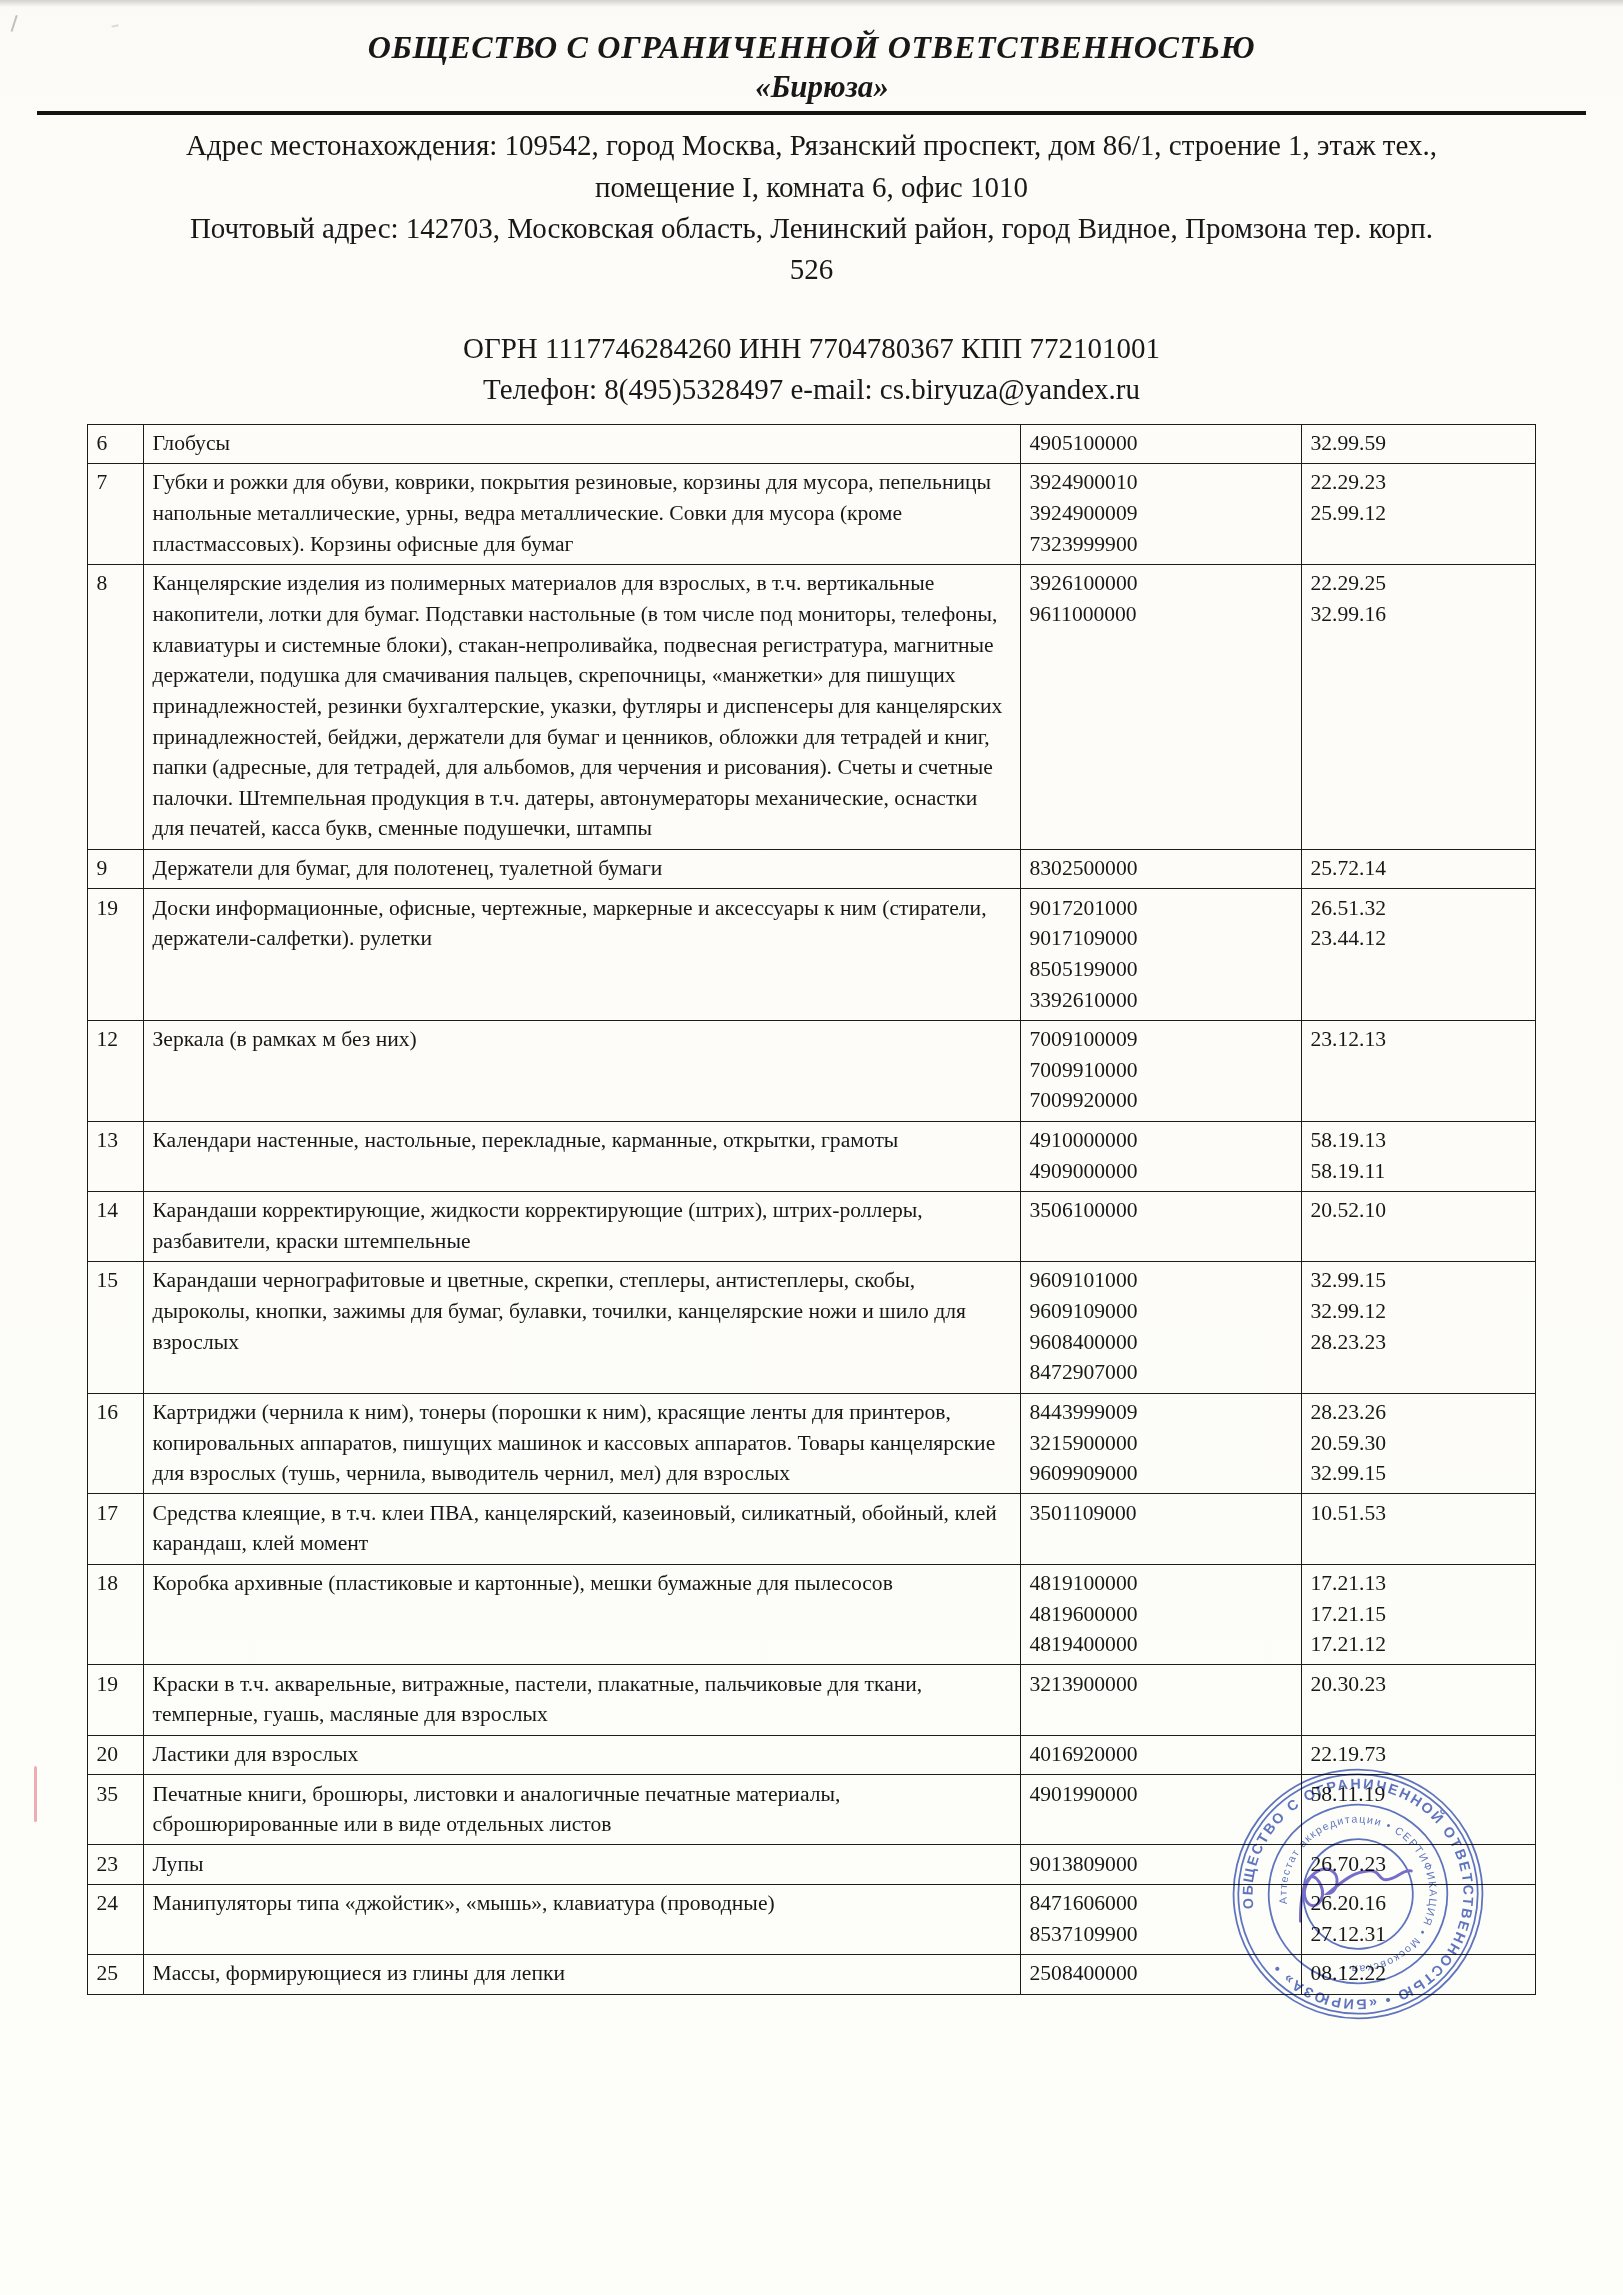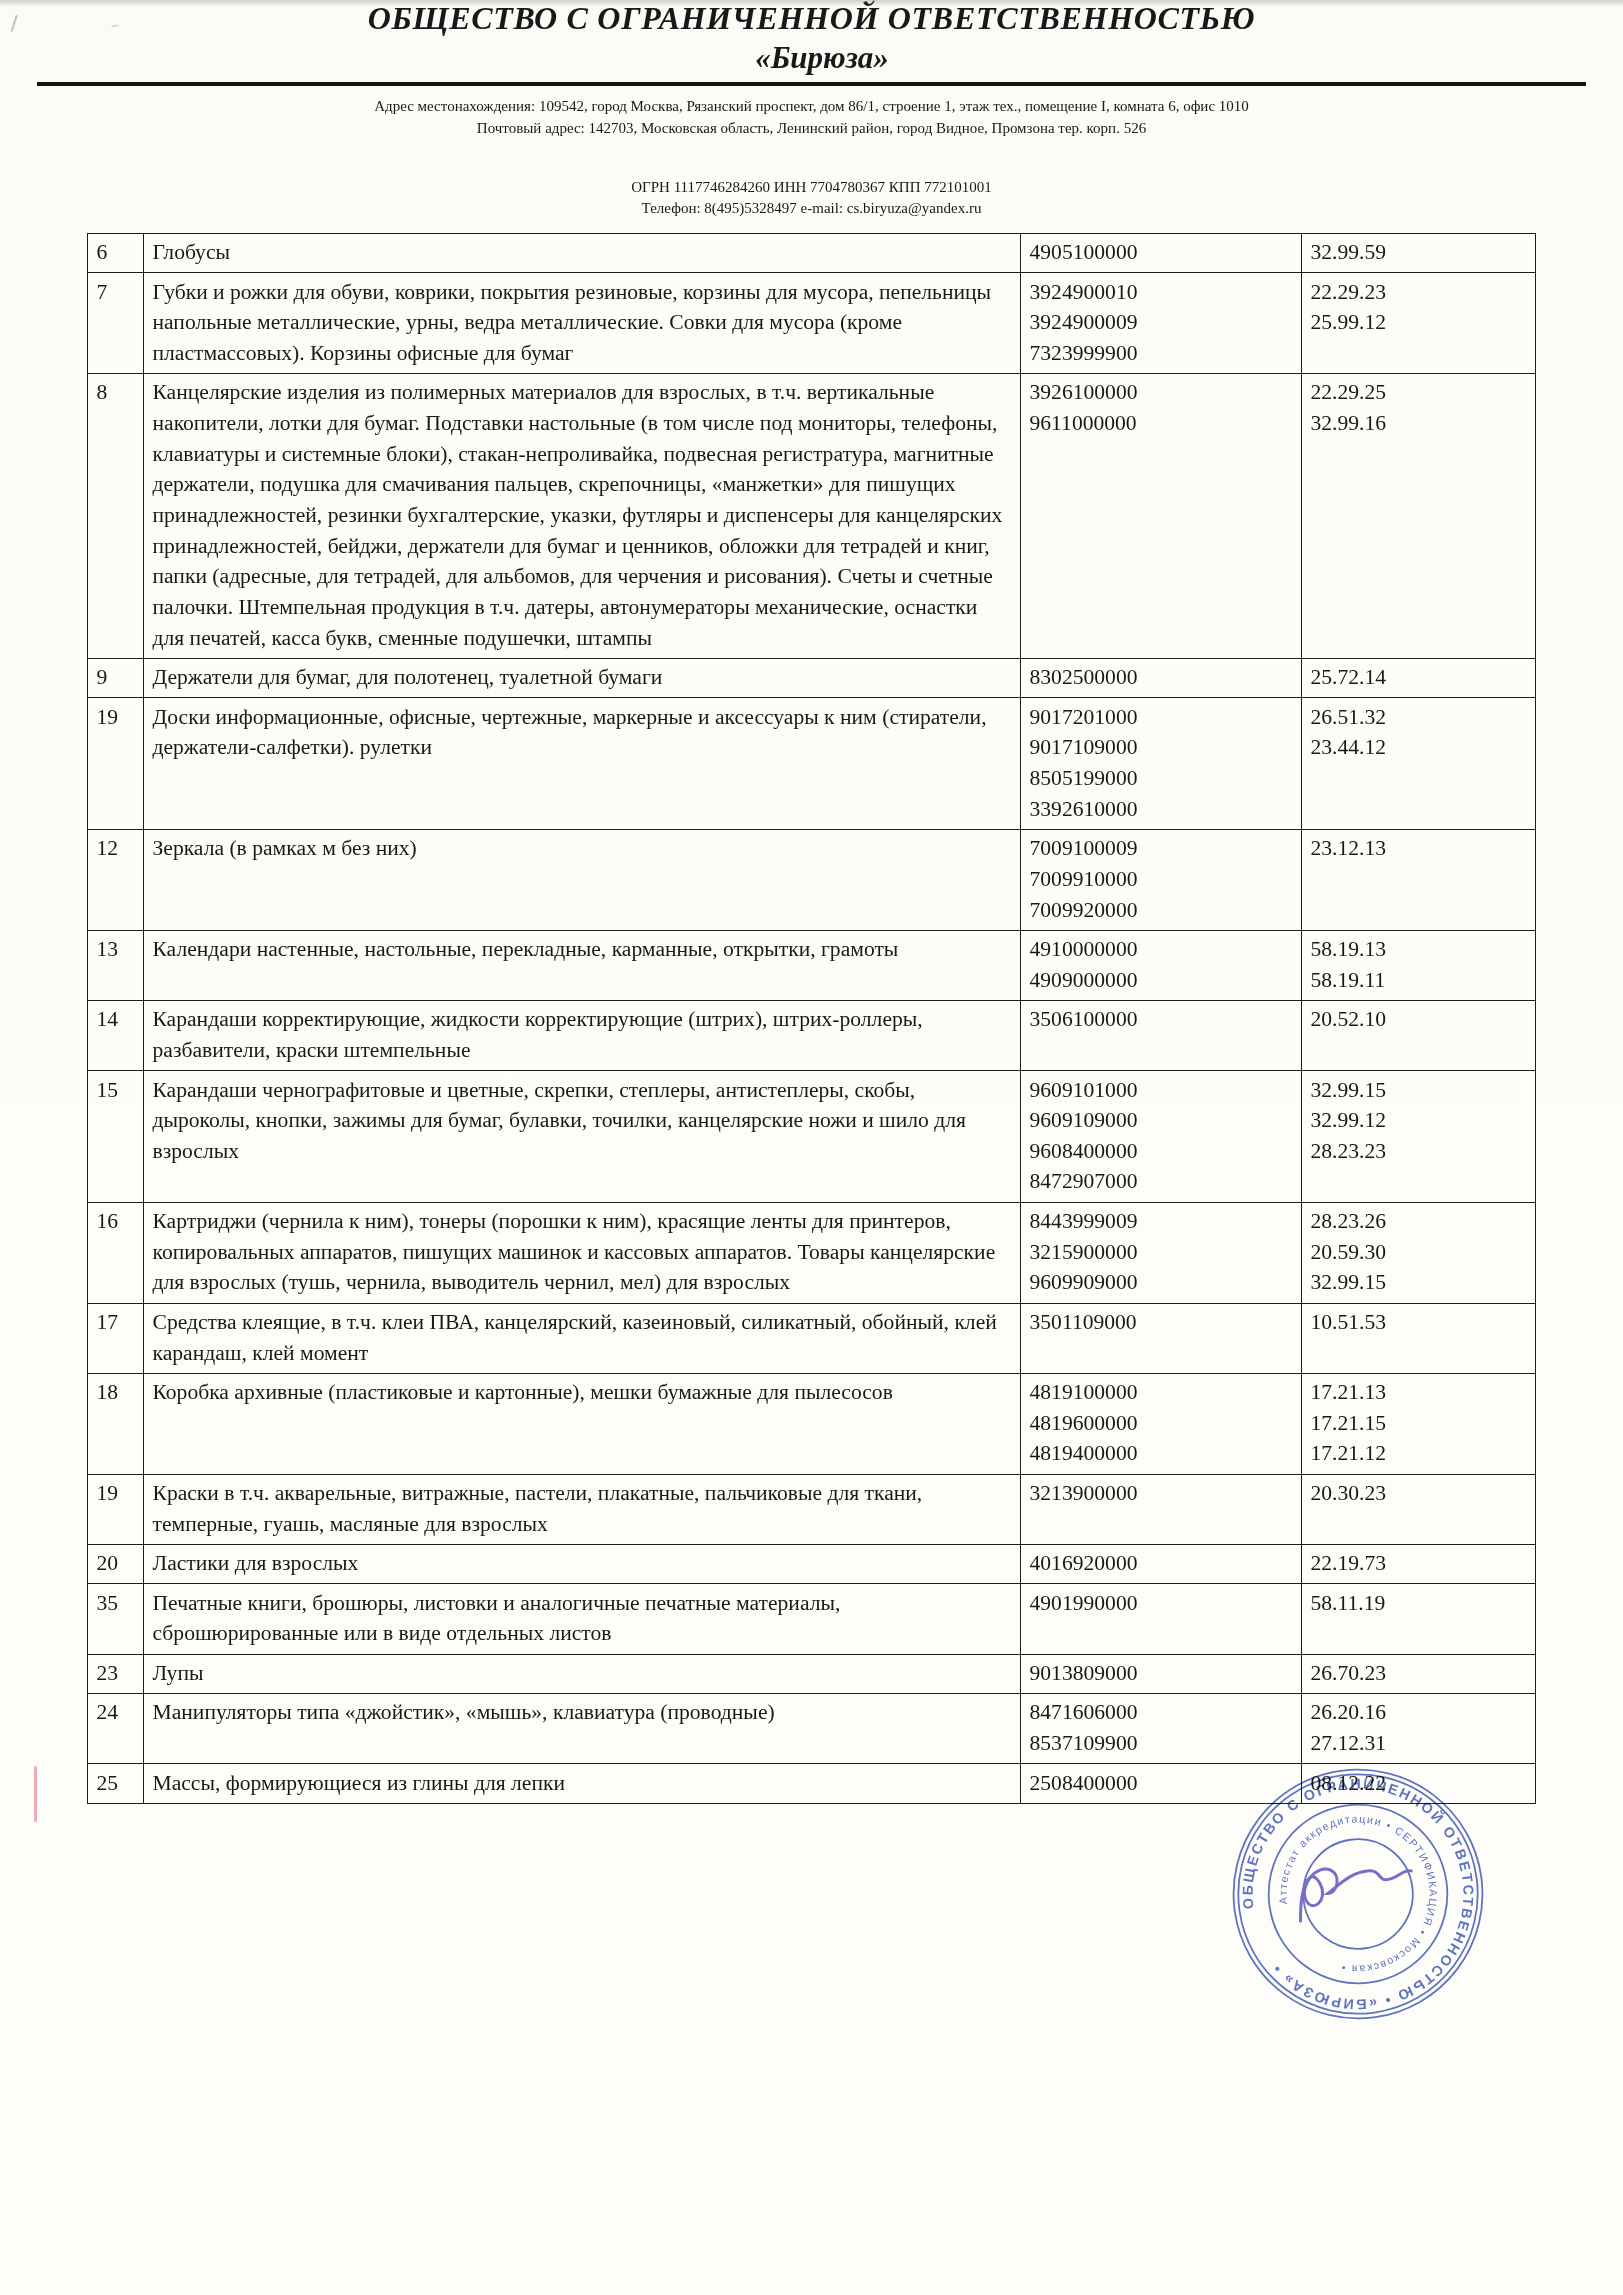--- a/index.html
+++ b/index.html
@@ -9,32 +9,32 @@
     color:#181818;
     background:#f1efe9;
     position:relative;
     overflow:hidden;
   }
   .page {
     position:absolute; inset:0;
     background:linear-gradient(180deg,#fbfaf6 0%, #fdfcf9 6%, #fdfdfa 100%);
   }
   
-  .header { text-align:center; }
+  .header { text-align:center; padding-top:29px; }
   .title1 {
     font-size:32px; font-weight:bold; font-style:italic; letter-spacing:0.7px;
   }
   .title2 {
     font-size:31px; font-weight:bold; font-style:italic; margin-top:2.6px;margin-left:21px;
   }
   .rule {
     height:3.9px; background:#141414; margin:6.5px 37px 10.5px 37px;
   }
   .addr, .reg, .contact {
-    font-size:15px; line-height:1.42; margin-left:auto; margin-right:auto;
+    font-size:29px; line-height:1.42; margin-left:auto; margin-right:auto;
   }
   .addr { max-width:1256px; }
   .reg { margin-top:38px; }
   
   table.goods {
     border-collapse:collapse;
     margin:13px 0 0 87px;
     width:1447px;
     table-layout:fixed;
     font-size:21.6px;

